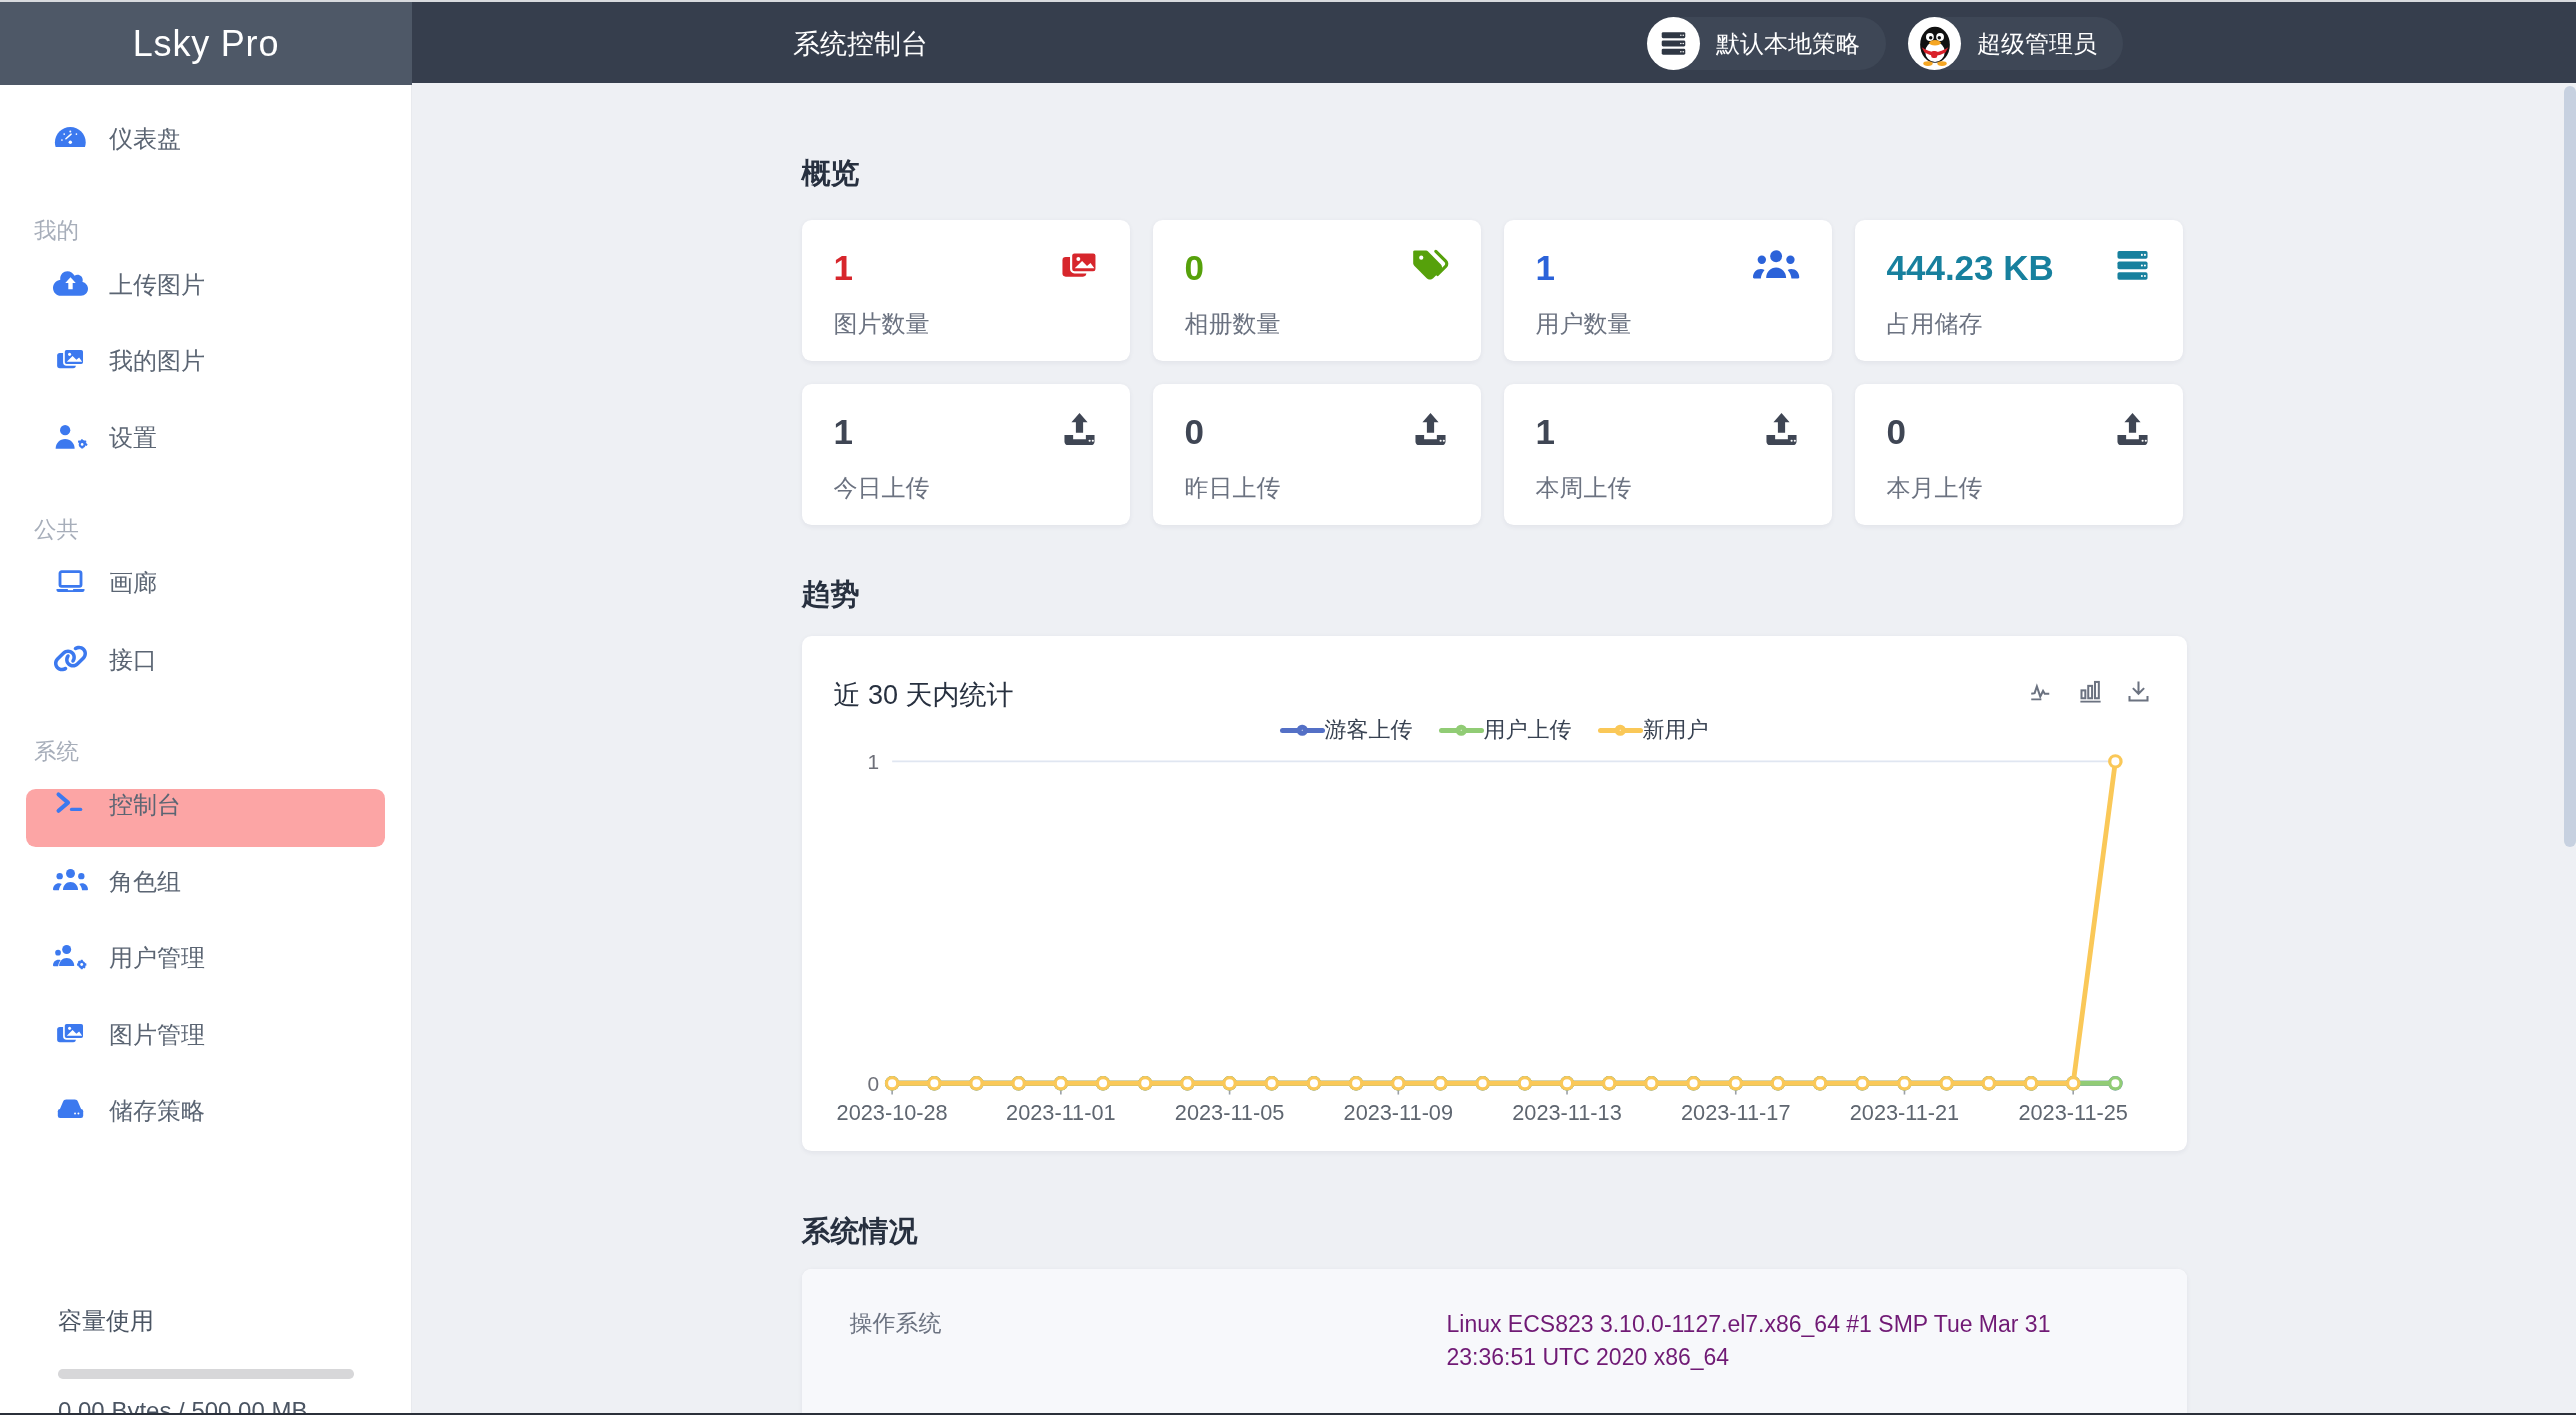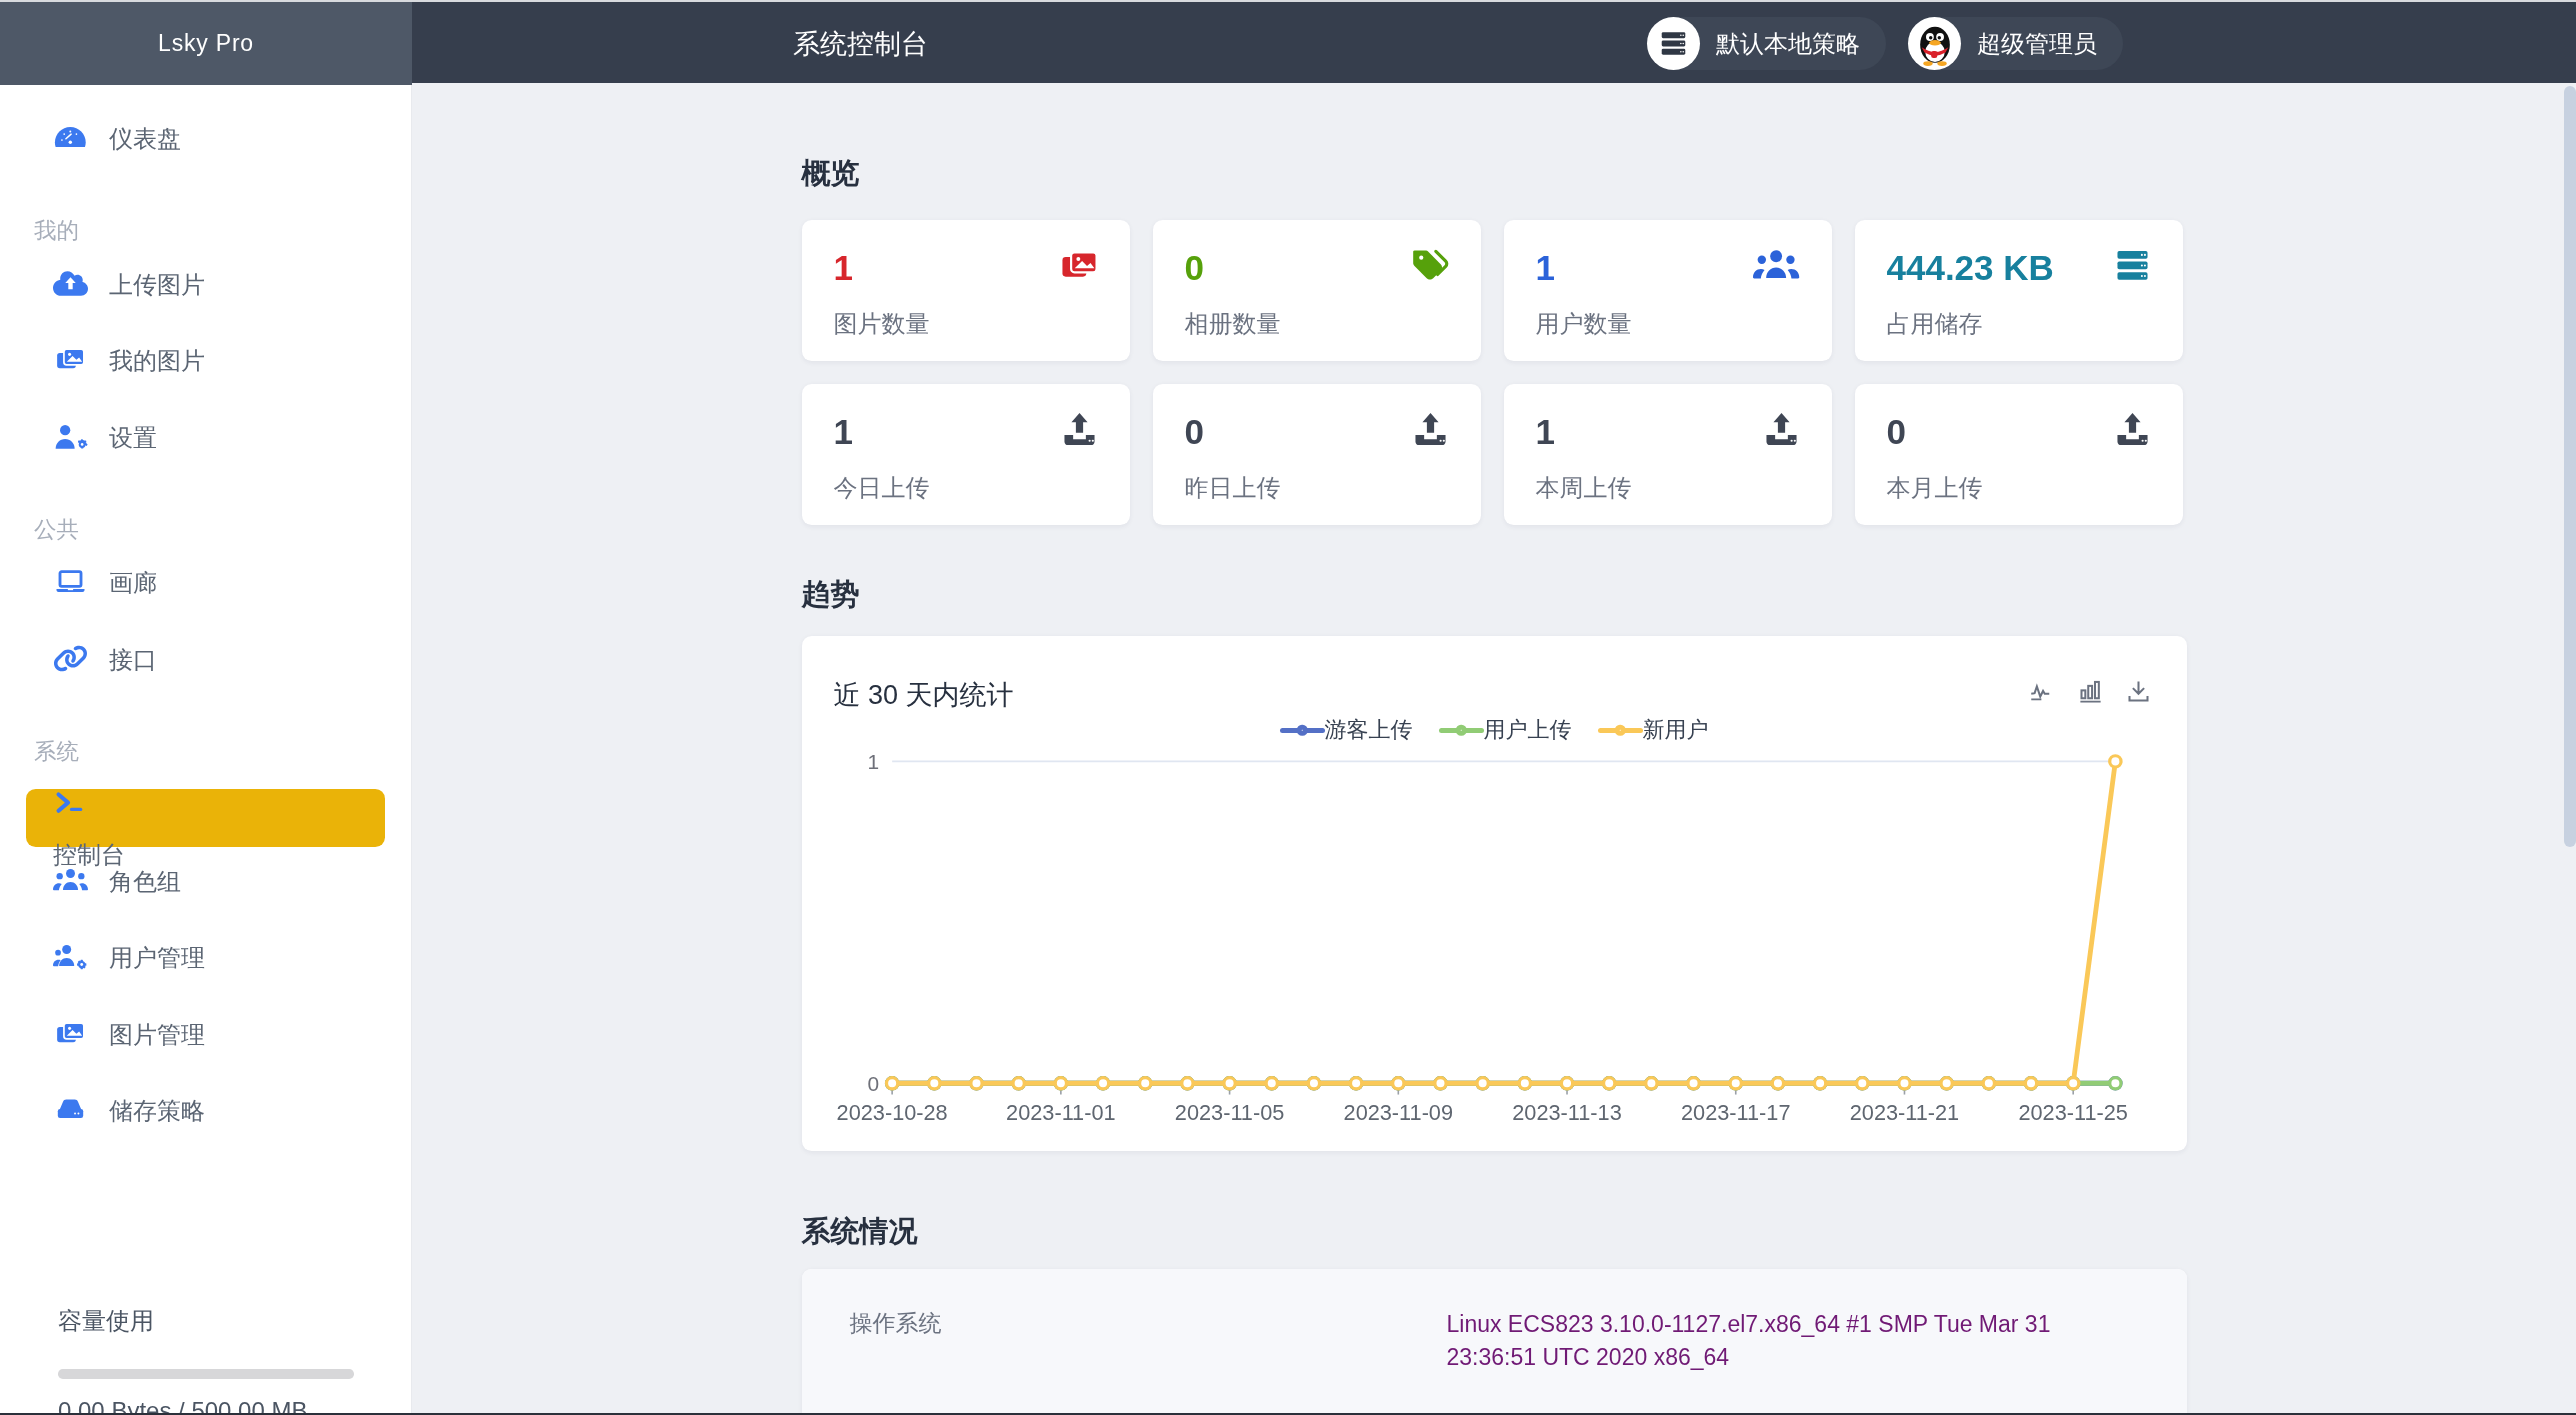--- a/index.html
+++ b/index.html
@@ -4,40 +4,40 @@
 <style>
   * { margin:0; padding:0; box-sizing:border-box; }
   html,body { width:2576px; height:1415px; overflow:hidden;
     font-family:"Liberation Sans","DejaVu Sans",sans-serif; background:#eef0f4; }
 
   
   .topbar { position:absolute; left:0; top:0; width:2576px; height:83px;
     background:#363e4d; z-index:50; border-top:2.4px solid #d8dade; }
   .logo-box { position:absolute; left:0; top:0; width:412px; height:83px;
     background:#4e5867; display:flex; align-items:center; justify-content:center;
-    color:#fff; font-size:23px; letter-spacing:0.8px; }
+    color:#fff; font-size:36px; letter-spacing:0.8px; }
   .topbar-title { position:absolute; left:793px; top:0; height:83px;
     display:flex; align-items:center; color:#fff; font-size:27px; }
   .top-pills { position:absolute; right:453px; top:0; height:83px;
     display:flex; align-items:center; gap:22px; }
   .pill { height:53px; border-radius:26.6px; background:#3e4756; display:flex;
     align-items:center; gap:16px; padding-right:26px; color:#fff; font-size:24px; cursor:pointer; }
   .pill .pic { width:53px; height:53px; border-radius:50%; background:#fff;
     display:flex; align-items:center; justify-content:center; }
   .pill .pic svg { width:29px; height:29px; color:#2f3744; }
   .pill .pic svg.penguin { width:50px; height:50px; }
 
   
   .sidebar { position:absolute; left:0; top:83px; bottom:0; width:412px;
     background:#fff; overflow:hidden; border-right:0.8px solid #e8eaee; }
   .nav { padding-top:40px; }
   .nav-item { height:58px; margin:0 26px 18.5px 26px; border-radius:9.7px;
     display:flex; align-items:flex-start; gap:21px; padding:0 27px;
     font-size:24px; color:#5b6573; cursor:pointer; }
-  .nav-item.active { background:#eab308;flex-direction:column; }
+  .nav-item.active { background:#fca5a5; }
   .nav-item .ic { width:35px; display:flex; justify-content:center; color:#3c79ef; flex:none; }
   .nav-item .ic svg { height:29px; }
   .nav-group-label { margin:34px 26px 22.5px 34px; font-size:22.5px; color:#a7aeba; }
   .capacity { position:absolute; left:58px; right:58px; bottom:-9.7px; }
   .capacity-label { font-size:24px; color:#4b5563; margin-bottom:32px; }
   .capacity-track { width:296px; height:9.7px; background:#d7d7d9; border-radius:4.8px; overflow:hidden; }
   .capacity-fill { height:100%; background:#3c79ef; width:0%; }
   .capacity-text { margin-top:17.7px; font-size:24px; color:#4b5563; }
 
   

